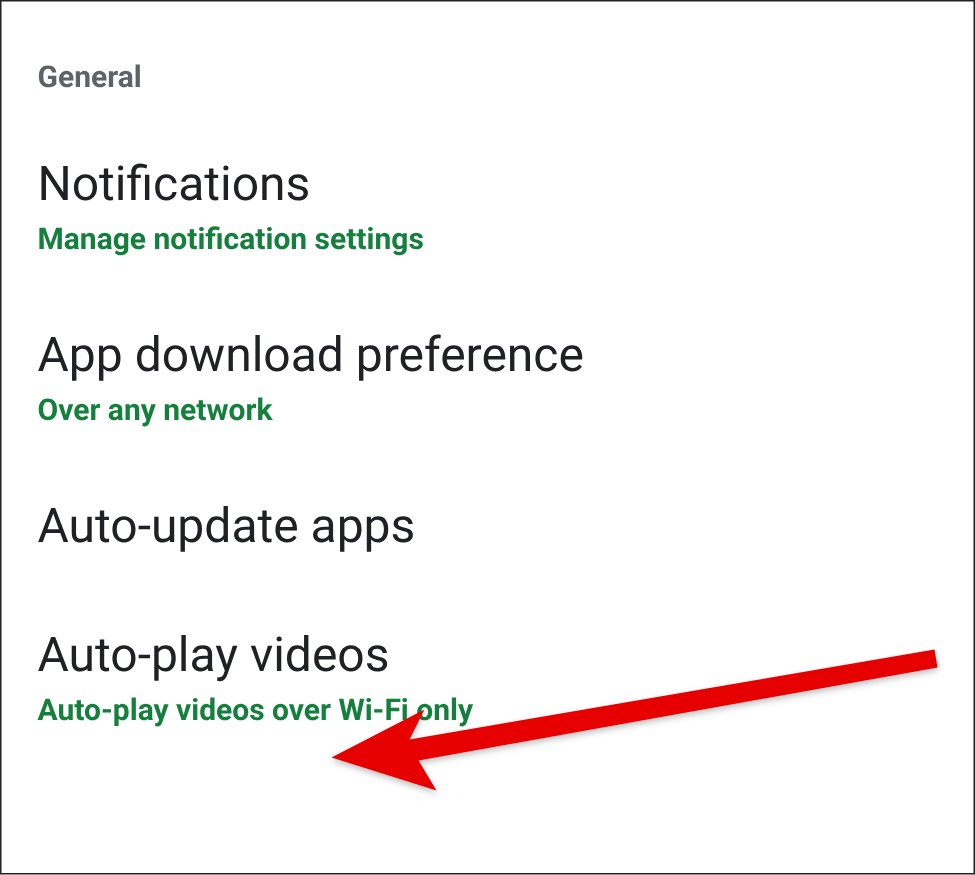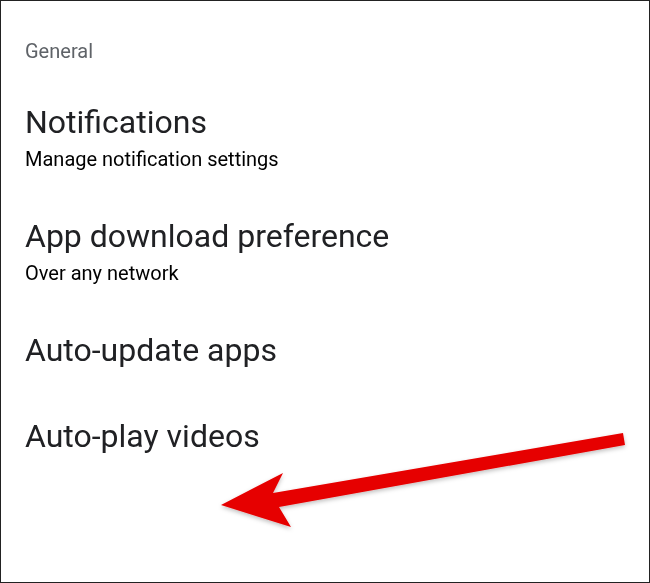--- a/index.html
+++ b/index.html
@@ -14,38 +14,38 @@
       background: #ffffff;
       border: 1px solid #222;
       position: relative;
     }
     .container {
       padding: 24px 24px 0 24px;
     }
     .section-header {
       font-size: 20px;
       color: #5f6368;
-      font-weight: 400;
+      font-weight: 700;
       margin-bottom: 38px;
       margin-top: 14px;
     }
     .setting-item {
       margin-bottom: 42px;
       cursor: pointer;
     }
     .setting-title {
       font-size: 32px;
       color: #202124;
       font-weight: 400;
       line-height: 1.35;
     }
     .setting-subtitle {
       font-size: 20px;
-      color: #000000;
-      font-weight: 400;
+      color: #15803d;
+      font-weight: 700;
       margin-top: 2px;
       line-height: 1.35;
     }
     .arrow-annotation {
       position: absolute;
       left: 212px;
       top: 420px;
       width: 420px;
       height: 120px;
       pointer-events: none;
@@ -66,20 +66,21 @@
     <div class="setting-title">App download preference</div>
     <div class="setting-subtitle">Over any network</div>
   </div>
 
   <div class="setting-item">
     <div class="setting-title">Auto-update apps</div>
   </div>
 
   <div class="setting-item">
     <div class="setting-title">Auto-play videos</div>
+    <div class="setting-subtitle">Auto-play videos over Wi-Fi only</div>
   </div>
 </div>
 
 <svg class="arrow-annotation" viewBox="0 0 420 120">
   <defs>
     <filter id="shadow" x="-20%" y="-20%" width="140%" height="140%">
       <feDropShadow dx="0" dy="2" stdDeviation="2" flood-color="#000" flood-opacity="0.25"></feDropShadow>
     </filter>
   </defs>
 

